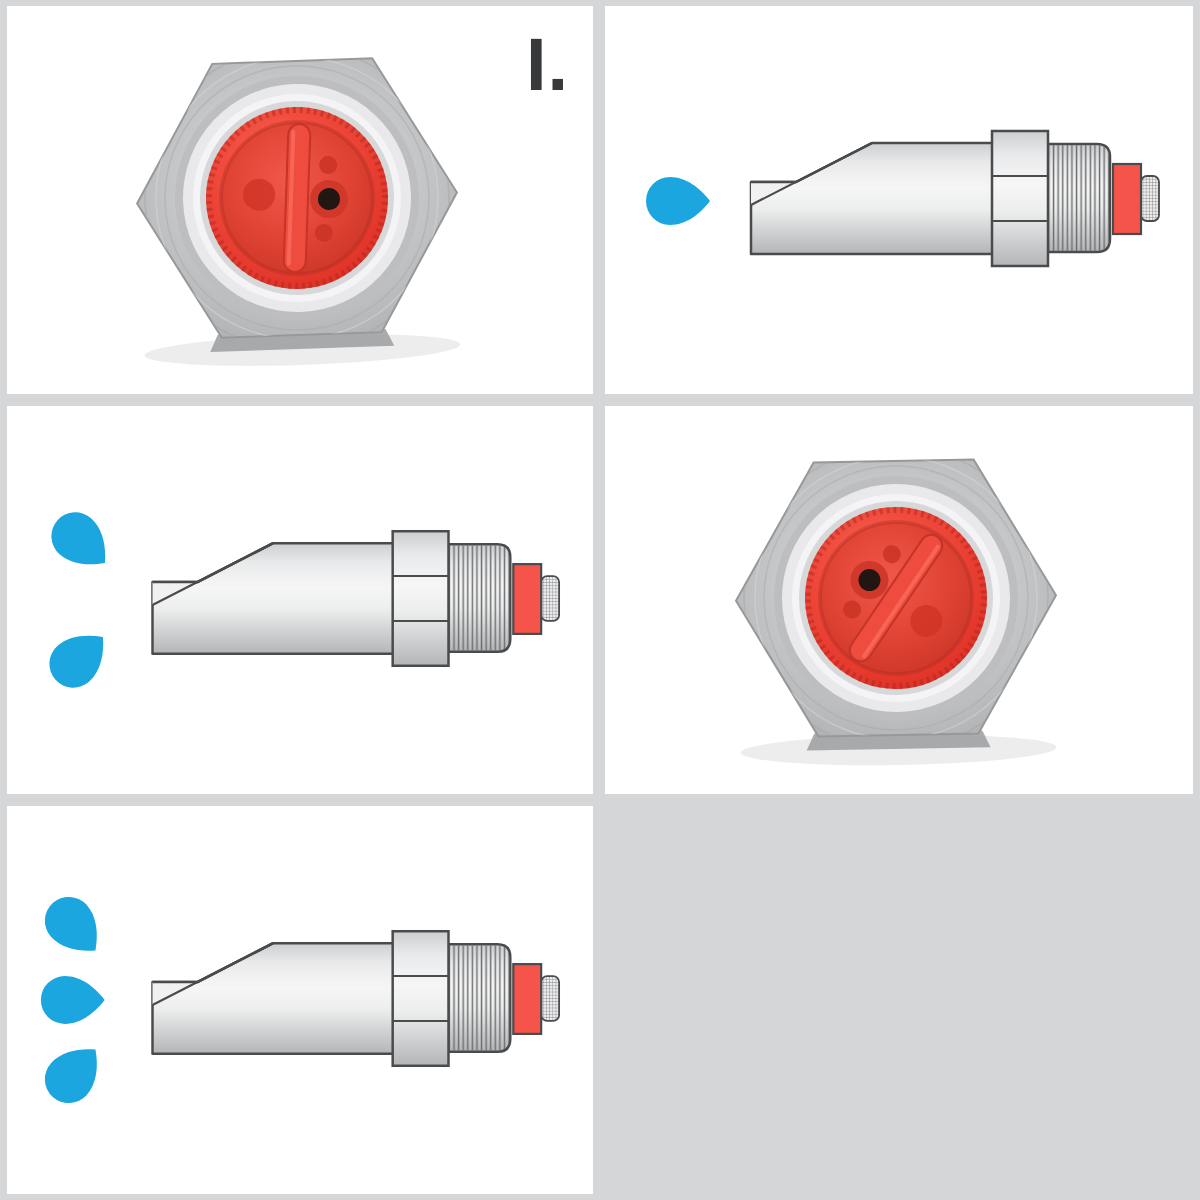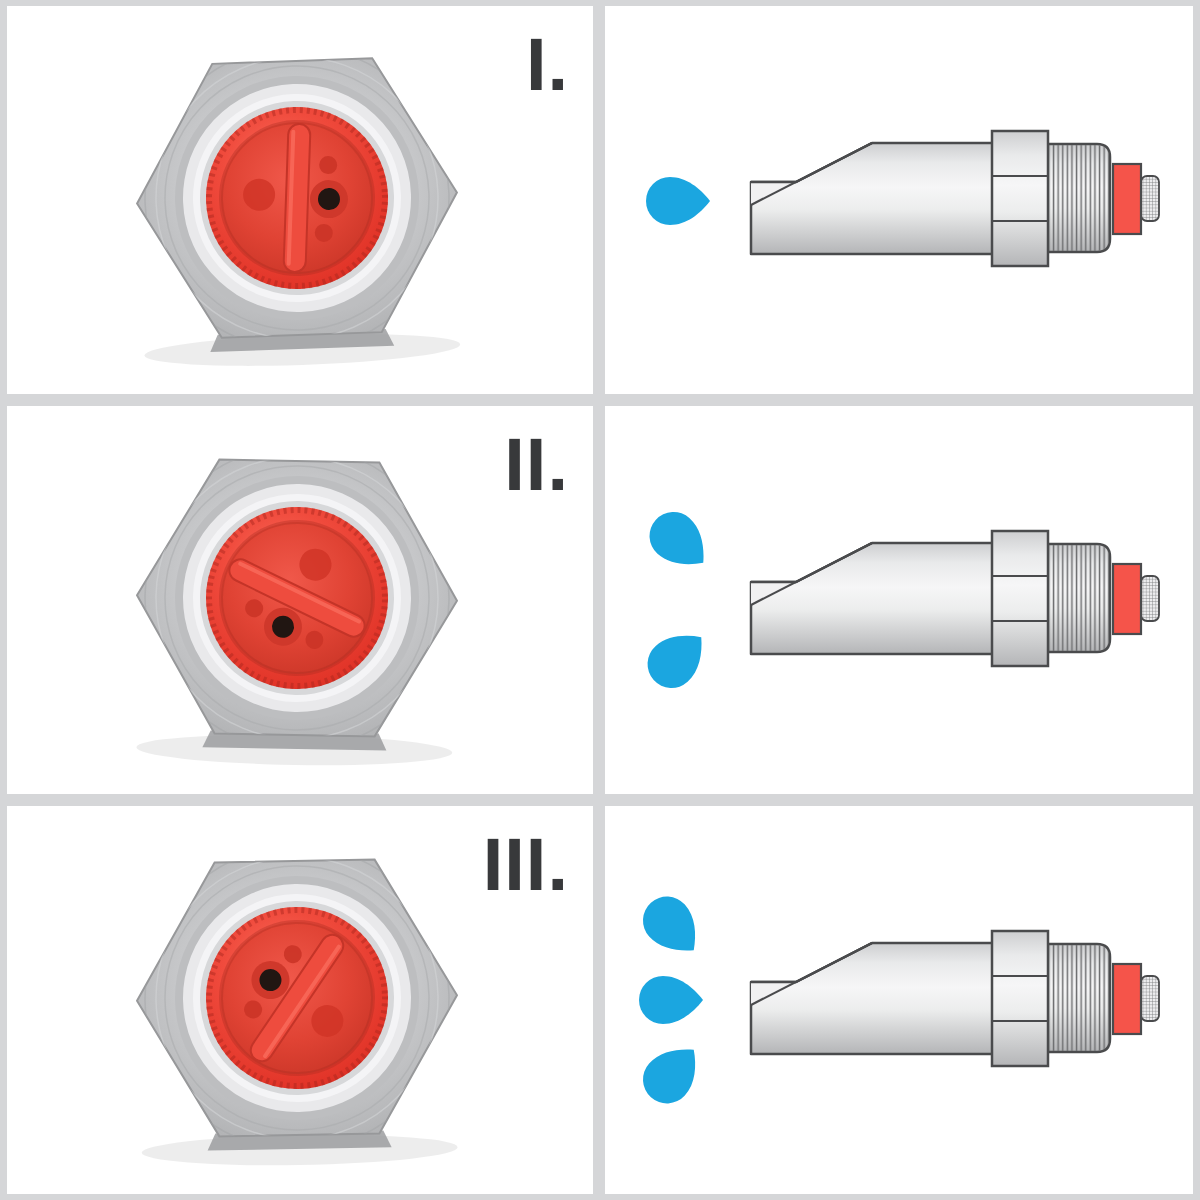--- a/index.html
+++ b/index.html
@@ -162,50 +162,38 @@
   <div class="panel">
     <svg viewBox="0 0 588 388">
       <use href="#nozzle-art"></use>
       <g>
           <use href="#droplet-shape" xlink:href="#droplet-shape" transform="translate(71 195) rotate(0)"></use>
         </g>
     </svg>
   </div>
 
   <div class="panel">
-    <svg viewBox="0 0 586 388">
-      <g transform="rotate(1 290 192)">
-        <use href="#plug-static"></use>
-        <g transform="rotate(115 290 192)">
-          <use href="#insert-features"></use>
-        </g>
-      </g>
-    </svg>
-    <div class="step-label">II.</div>
-  </div>
-  <div class="panel">
     <svg viewBox="0 0 588 388">
       <use href="#nozzle-art"></use>
       <g>
           <use href="#droplet-shape" xlink:href="#droplet-shape" transform="translate(73 134) rotate(42)"></use>
           <use href="#droplet-shape" xlink:href="#droplet-shape" transform="translate(71 254) rotate(-42)"></use>
         </g>
     </svg>
   </div>
 
   <div class="panel">
     <svg viewBox="0 0 586 388">
       <g transform="rotate(-1 290 192)">
         <use href="#plug-static"></use>
         <g transform="rotate(215 290 192)">
           <use href="#insert-features"></use>
         </g>
       </g>
     </svg>
-    <div class="step-label">III.</div>
   </div>
   <div class="panel">
     <svg viewBox="0 0 588 388">
       <use href="#nozzle-art"></use>
       <g>
           <use href="#droplet-shape" xlink:href="#droplet-shape" transform="translate(66 119) rotate(48)"></use>
           <use href="#droplet-shape" xlink:href="#droplet-shape" transform="translate(64 194) rotate(0)"></use>
           <use href="#droplet-shape" xlink:href="#droplet-shape" transform="translate(66 269) rotate(-48)"></use>
         </g>
     </svg>

